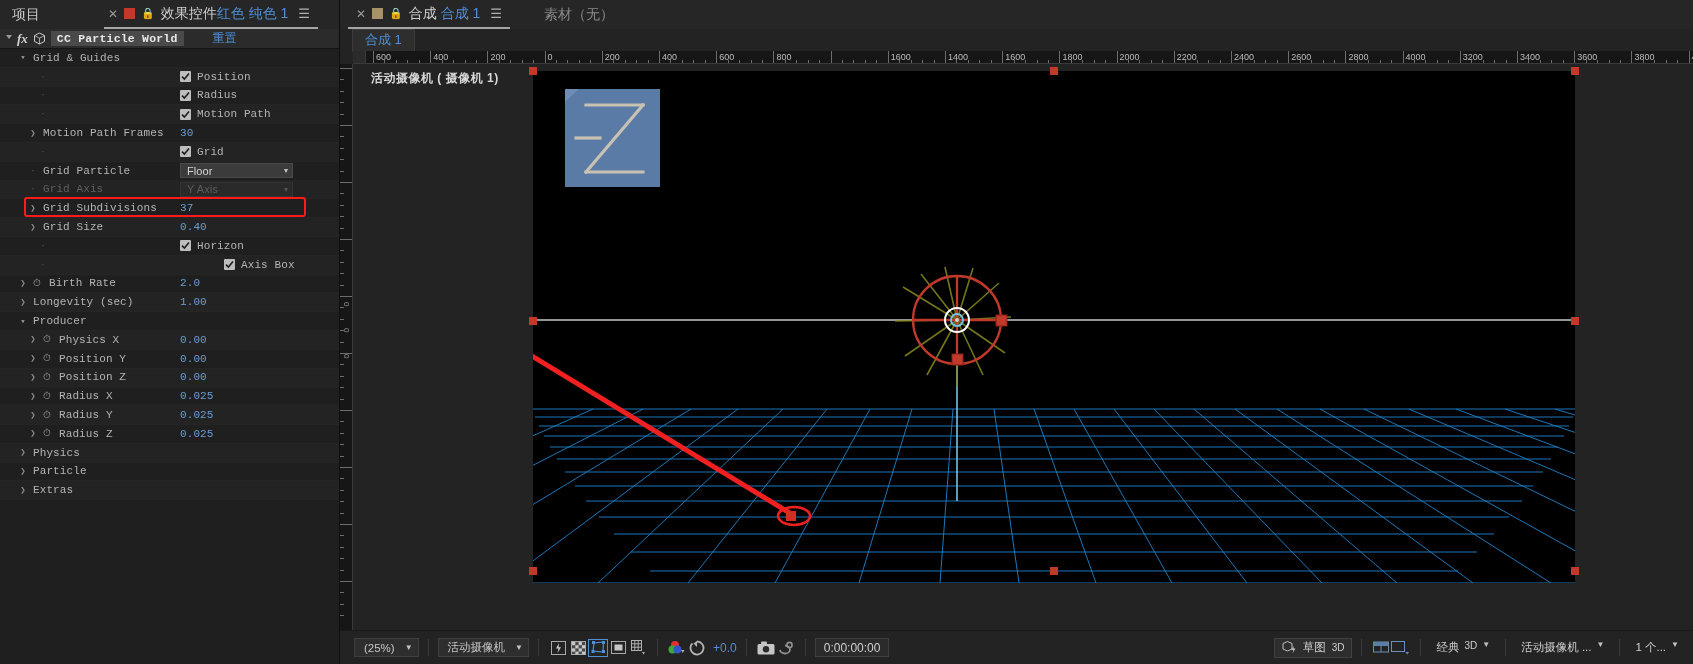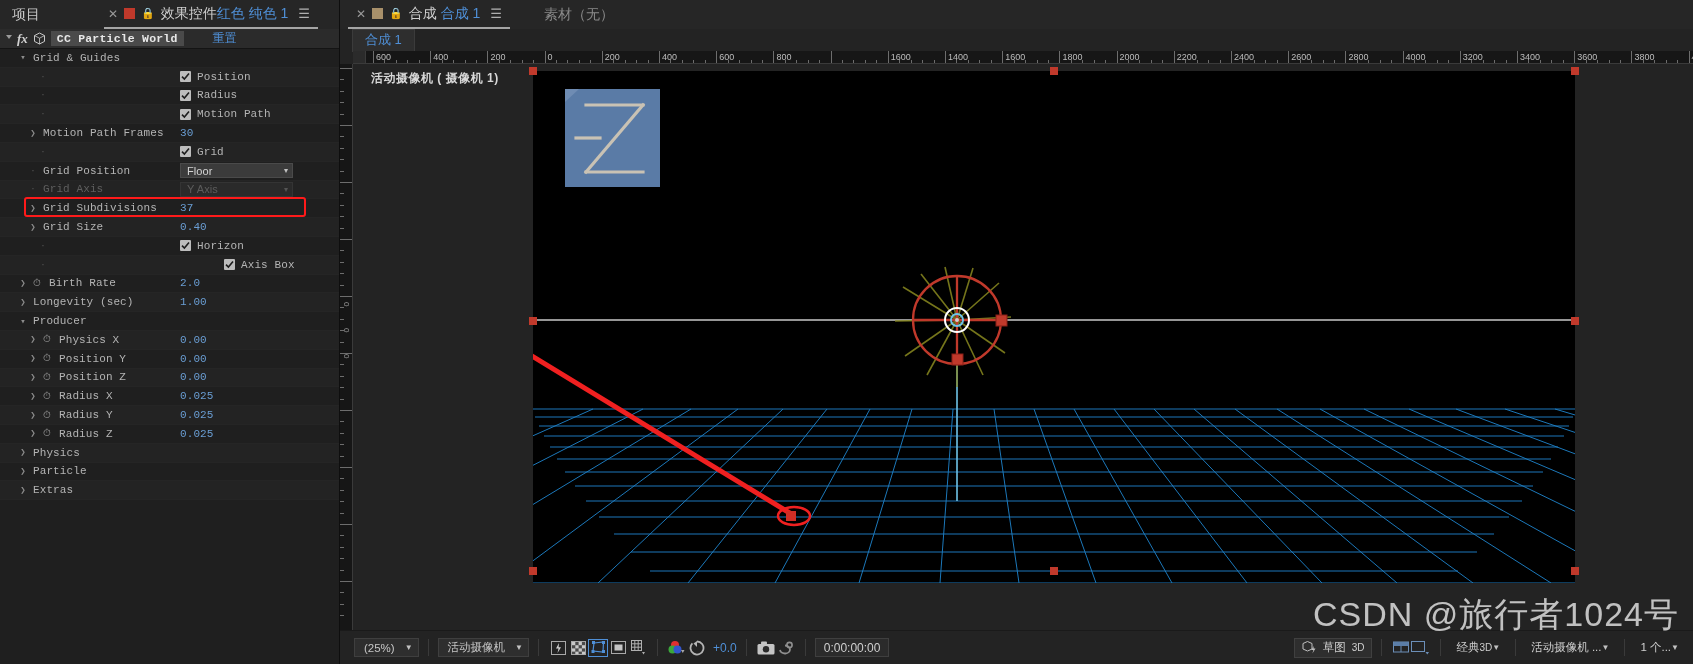--- a/index.html
+++ b/index.html
@@ -190,21 +190,21 @@
     color: #cfcfcf; font-size: 12px; padding: 0 8px;
     display: flex; align-items: center;
   }
   .fb-plus { color: #4f8fd6; font-size: 12px; margin-left: 6px; }
   .fb-right { position: absolute; right: 8px; display: flex; align-items: center; }
   .fb-pill {
     height: 20px; background: #2e2e2e; border: 1px solid #404040;
     display: flex; align-items: center; gap: 6px;
     padding: 0 7px; color: #cfcfcf; font-size: 11.5px;
   }
-  .fb-flat { display: flex; align-items: center; color: #cfcfcf; font-size: 11.5px; padding: 0 6px;}
+  .fb-flat { display: flex; gap: 5px; color: #cfcfcf; font-size: 11.5px; padding: 0 6px;}
   .sm { font-size: 10px; }
 
   .watermark {
     position: absolute; right: 14px; bottom: 26px;
     font-size: 34px; color: rgba(255,255,255,.72);
     font-family: "Liberation Sans", sans-serif; letter-spacing: 1px;
     pointer-events: none; white-space: nowrap;
   }
 </style>
 </head>
@@ -304,21 +304,21 @@
               <svg width="9" height="9" viewBox="0 0 9 9">
                 <path d="M1 4.6 L3.4 7 L8 1.6" stroke="#1d1d1d" stroke-width="1.6" fill="none"></path>
               </svg>
             </span>
             <span style="color: rgb(180, 180, 180);">Grid</span>
           </div>
         </div>
         <div class="prow">
           <div class="p-label" style="width: 180px; padding-left: 28px;">
             <span class="p-twirl" style="color: rgb(85, 85, 85);">·</span>
-            <span>Grid Position</span>
+            <span>Grid Particle</span>
           </div>
           <div style="flex: 1 1 0%; display: flex; align-items: center;">
             <div class="dropdown" style="width: 113px;">
               <span>Floor</span>
               <span class="chev">▾</span>
             </div>
           </div>
         </div>
         <div class="prow alt">
           <div class="p-label" style="width: 180px; padding-left: 28px;">
@@ -948,15 +948,14 @@
           <span class="chev">▼</span>
         </div>
         <div class="fb-div"></div>
         <div class="fb-flat">
           <span>1 个...</span>
           <span class="chev">▼</span>
         </div>
       </div>
     </div>
 
-    <div class="watermark">CSDN @旅行者1024号</div>
   </div>
 </div>
 
 </body></html>

